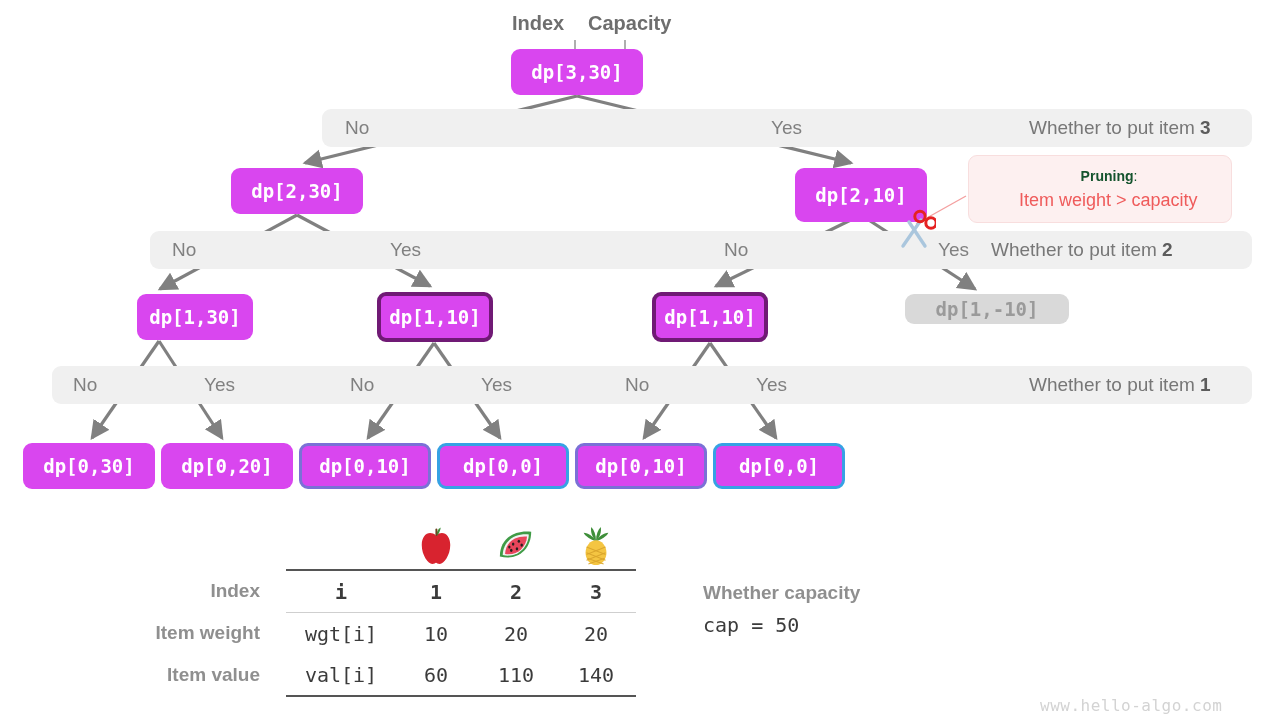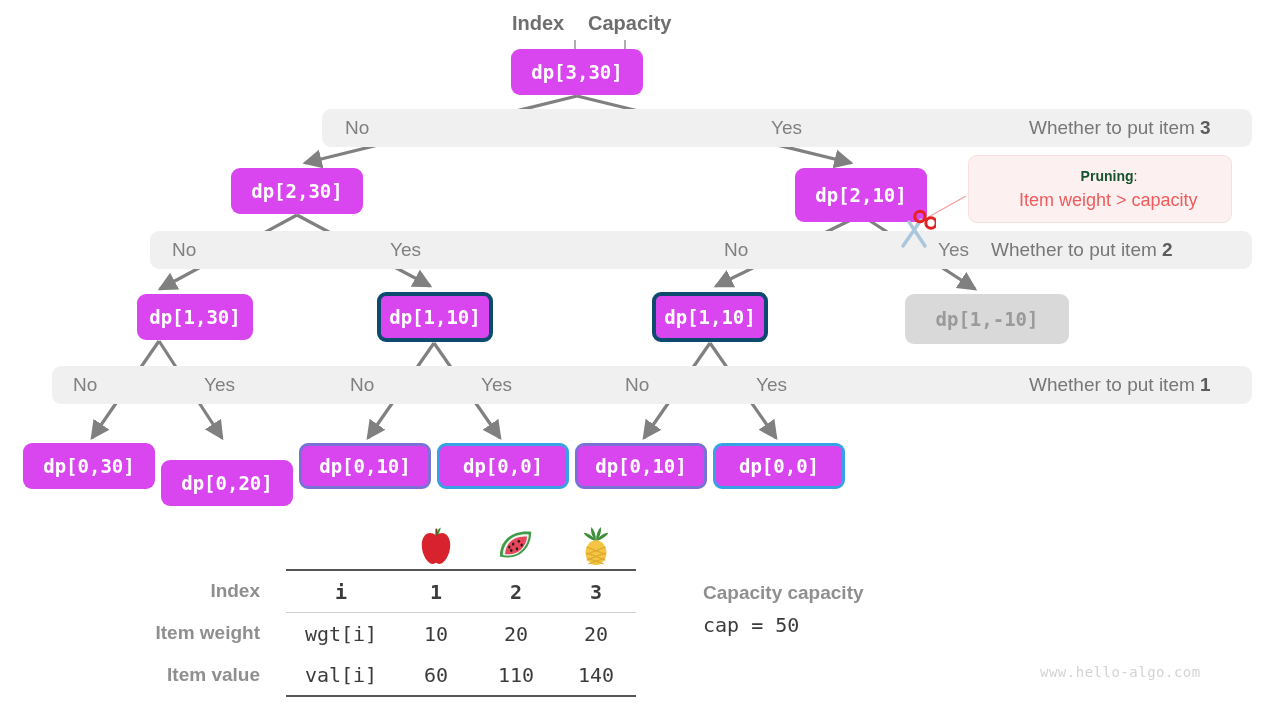--- a/index.html
+++ b/index.html
@@ -30,21 +30,21 @@
 
   
   .node{
     position:absolute;box-sizing:border-box;
     background:#d946ef;border-radius:9px;
     color:#ffffff;font-family:"DejaVu Sans Mono","Liberation Mono",monospace;
     font-size:19px;font-weight:bold;
     display:flex;align-items:center;justify-content:center;
     letter-spacing:0px;
   }
-  .node.hl-orange{border:4px solid #0c4a6e;}
+  .node.hl-orange{border:4px solid #701a75;}
   .node.hl-purple{border:3px solid #7a71d6;}
   .node.hl-blue{border:3px solid #36a2e4;}
   .node.dim{background:#d9d9d9;color:#9a9a9a;}
 
   
   .rootlabel{
     position:absolute;color:#6e6e6e;font-size:20px;font-weight:bold;
     white-space:nowrap;
   }
 
@@ -84,21 +84,21 @@
   
   #cap-note{position:absolute;left:703px;top:578px;}
   #cap-note .cap-title{color:#8f8f8f;font-size:19px;font-weight:bold;line-height:30px;}
   #cap-note .cap-code{
     font-family:"DejaVu Sans Mono","Liberation Mono",monospace;
     font-size:20px;color:#3b3b3b;line-height:34px;
   }
 
   
   #watermark{
-    position:absolute;left:1040px;top:664px;color:#d3d3d3;font-size:14px;
+    position:absolute;left:1040px;top:696px;color:#d3d3d3;font-size:16px;
     font-family:"DejaVu Sans Mono","Liberation Mono",monospace;
     letter-spacing:0.5px;
   }
 
   
   .fruit{display:inline-block;width:38px;height:40px;vertical-align:bottom;}
 </style>
 </head>
 <body>
 
@@ -165,23 +165,23 @@
       <div class="lvl-right" style="left: 1029px; top: 375px;"><span>Whether to put item </span><b>1</b></div>
     </div>
 
   <div id="nodes-layer">
       <div class="node" style="left: 511px; top: 49px; width: 132px; height: 46px;">dp[3,30]</div>
       <div class="node" style="left: 231px; top: 168px; width: 132px; height: 46px;">dp[2,30]</div>
       <div class="node" style="left: 795px; top: 168px; width: 132px; height: 54px;">dp[2,10]</div>
       <div class="node" style="left: 93px; top: 294px; width: 116px; height: 46px; margin-left: 44px;">dp[1,30]</div>
       <div class="node hl-orange" style="left: 377px; top: 292px; width: 116px; height: 50px;">dp[1,10]</div>
       <div class="node hl-orange" style="left: 652px; top: 292px; width: 116px; height: 50px;">dp[1,10]</div>
-      <div class="node dim" style="left: 905px; top: 294px; width: 164px; height: 50px;">dp[1,-10]</div>
+      <div class="node dim" style="left: 905px; top: 294px; width: 164px; height: 30px;">dp[1,-10]</div>
       <div class="node" style="left: 23px; top: 443px; width: 132px; height: 46px;">dp[0,30]</div>
-      <div class="node" style="left: 161px; top: 460px; width: 132px; height: 46px;">dp[0,20]</div>
+      <div class="node" style="left: 161px; top: 443px; width: 132px; height: 46px;">dp[0,20]</div>
       <div class="node hl-purple" style="left: 299px; top: 443px; width: 132px; height: 46px;">dp[0,10]</div>
       <div class="node hl-blue" style="left: 437px; top: 443px; width: 132px; height: 46px;">dp[0,0]</div>
       <div class="node hl-purple" style="left: 575px; top: 443px; width: 132px; height: 46px;">dp[0,10]</div>
       <div class="node hl-blue" style="left: 713px; top: 443px; width: 132px; height: 46px;">dp[0,0]</div>
     </div>
 
   <svg id="scissors" viewBox="0 0 40 42">
     <g stroke="#aac6dd" stroke-width="3.4" fill="none" stroke-linecap="round">
       <line x1="7" y1="37" x2="25" y2="11"></line>
       <line x1="29" y1="37" x2="13" y2="13"></line>
@@ -265,19 +265,19 @@
             <td class="w-first" style="height: 1px;"></td>
             <td class="w-col" style="height: 1px;"></td>
             <td class="w-col" style="height: 1px;"></td>
             <td class="w-col" style="height: 1px;"></td>
           </tr>
         </tbody>
     </table>
   </div>
 
   <div id="cap-note">
-    <div class="cap-title">Capacity capacity</div>
+    <div class="cap-title">Whether capacity</div>
     <div class="cap-code">cap = 50</div>
   </div>
 
   <div id="watermark">www.hello-algo.com</div>
 
 </div>
 
 </body></html>

